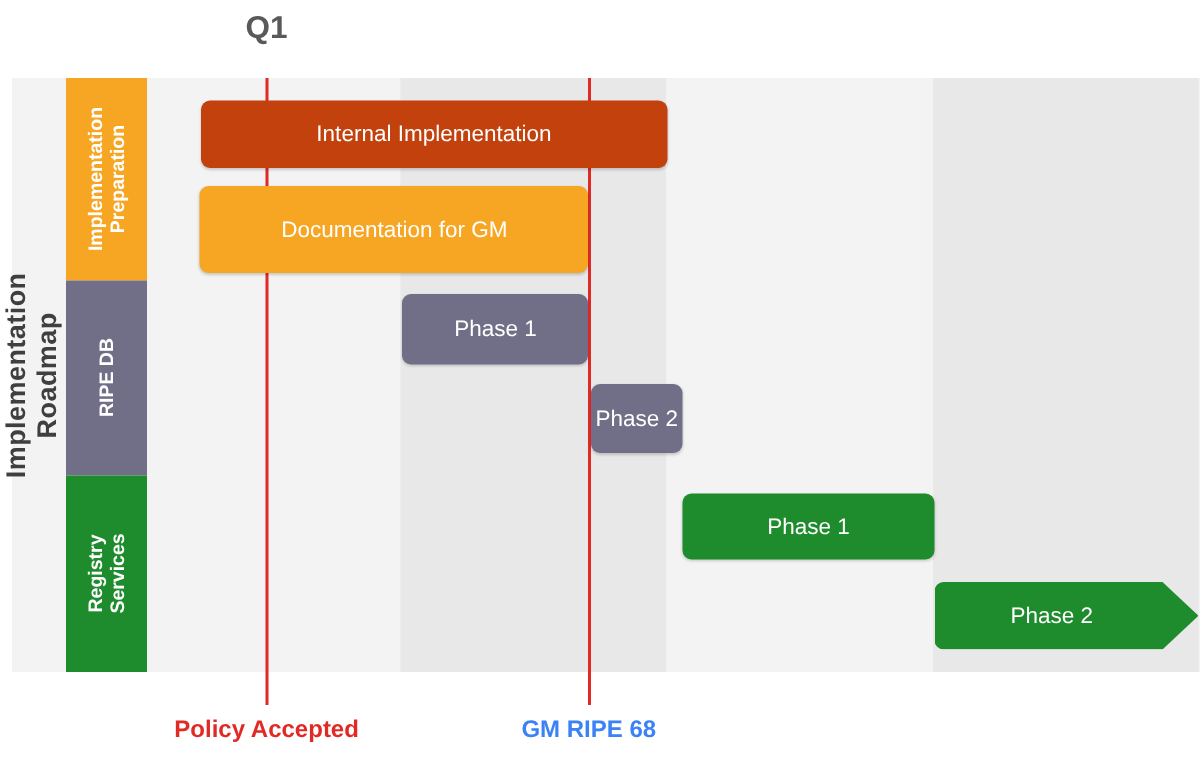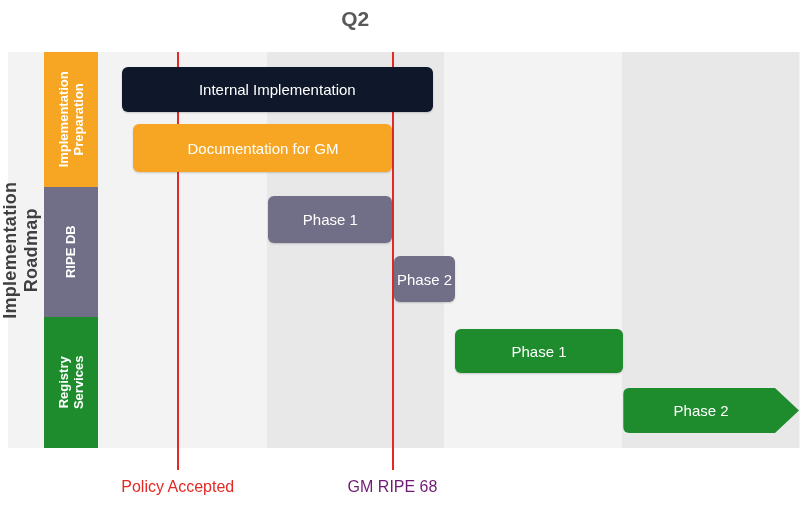--- a/index.html
+++ b/index.html
@@ -13,59 +13,59 @@
   .vtext{transform:rotate(-90deg);white-space:pre-line;text-align:center;line-height:1.18;}
   .title-text{width:396px;font-size:18px;font-weight:bold;color:#3F3F3F;letter-spacing:0.3px;}
   .seg{position:absolute;display:flex;align-items:center;justify-content:center;z-index:2;}
   .cat-text{font-size:13px;font-weight:bold;color:#ffffff;}
   .bar{position:absolute;display:flex;align-items:center;justify-content:center;
        color:#ffffff;font-size:15px;border-radius:6px;z-index:4;
        box-shadow:0 1px 2px rgba(0,0,0,0.18);}
   .bar.arrow{box-shadow:none;}
   .mline{position:absolute;width:2px;z-index:3;}
   .mlabel{position:absolute;transform:translateX(-50%);white-space:nowrap;
-          font-size:16px;font-weight:normal;z-index:5;}
+          font-size:16px;font-weight:bold;z-index:5;}
 </style>
 </head>
 <body>
 
 <div id="stage">
   <div class="vwrap" style="left:6px;top:52px;width:32px;height:396px;">
     <div class="vtext title-text">Implementation Roadmap</div>
   </div>
 <div class="plot" style="left: 8px; top: 52px; width: 792px; height: 396px; background: rgb(243, 243, 243);"></div>
     <div class="band" style="left: 266.5px; top: 52px; width: 177.5px; height: 396px; background: rgb(232, 232, 232);"></div>
     <div class="band" style="left: 621.5px; top: 52px; width: 177.5px; height: 396px; background: rgb(232, 232, 232);"></div>
-    <div class="qlabel" style="left: 266.5px; width: 177.5px;">Q2</div>
+    <div class="qlabel" style="left: 89px; width: 177.5px;">Q1</div>
     <div class="mline" style="left: 176.8px; top: 52px; height: 418px; background: rgb(225, 42, 38);"></div>
     <div class="mline" style="left: 391.5px; top: 52px; height: 418px; background: rgb(225, 42, 38);"></div>
     <div class="seg" style="left: 44px; top: 52px; width: 54px; height: 135px; background: rgb(246, 166, 35);">
       <div class="vtext cat-text" style="width: 135px;">Implementation
 Preparation</div>
     </div>
     <div class="seg" style="left: 44px; top: 187px; width: 54px; height: 130px; background: rgb(113, 110, 135);">
       <div class="vtext cat-text" style="width: 130px;">RIPE DB</div>
     </div>
     <div class="seg" style="left: 44px; top: 317px; width: 54px; height: 131px; background: rgb(30, 140, 45);">
       <div class="vtext cat-text" style="width: 131px;">Registry
 Services</div>
     </div>
-    <div class="bar" style="left: 122px; top: 67px; width: 310.6px; height: 45px; background: #0f172a;">
+    <div class="bar" style="left: 134px; top: 67px; width: 310.6px; height: 45px; background: #c2410c;">
       <span>Internal Implementation</span>
     </div>
-    <div class="bar" style="left: 133.4px; top: 124px; width: 259.1px; height: 48px; background: rgb(246, 166, 35);">
+    <div class="bar" style="left: 133.4px; top: 124px; width: 259.1px; height: 58px; background: rgb(246, 166, 35);">
       <span>Documentation for GM</span>
     </div>
     <div class="bar" style="left: 268.3px; top: 196px; width: 124.2px; height: 47px; background: rgb(113, 110, 135);">
       <span>Phase 1</span>
     </div>
     <div class="bar" style="left: 394.3px; top: 256px; width: 60.4px; height: 46px; background: rgb(113, 110, 135);">
       <span>Phase 2</span>
     </div>
     <div class="bar" style="left: 454.7px; top: 329px; width: 168.6px; height: 44px; background: rgb(30, 140, 45);">
       <span>Phase 1</span>
     </div>
     <div class="bar arrow" style="left: 623.3px; top: 388px; width: 175.7px; height: 45px; background: rgb(30, 140, 45); clip-path: polygon(0px 0px, calc(100% - 24px) 0px, 100% 50%, calc(100% - 24px) 100%, 0px 100%); padding-right: 20px; box-sizing: border-box;">
       <span>Phase 2</span>
     </div>
     <div class="mlabel" style="left: 177.75px; top: 478px; color: rgb(225, 42, 38);">Policy Accepted</div>
-    <div class="mlabel" style="left: 392.525px; top: 478px; color: #701a75;">GM RIPE 68</div>
+    <div class="mlabel" style="left: 392.525px; top: 478px; color: #3b82f6;">GM RIPE 68</div>
   </div>
 
 </body></html>

